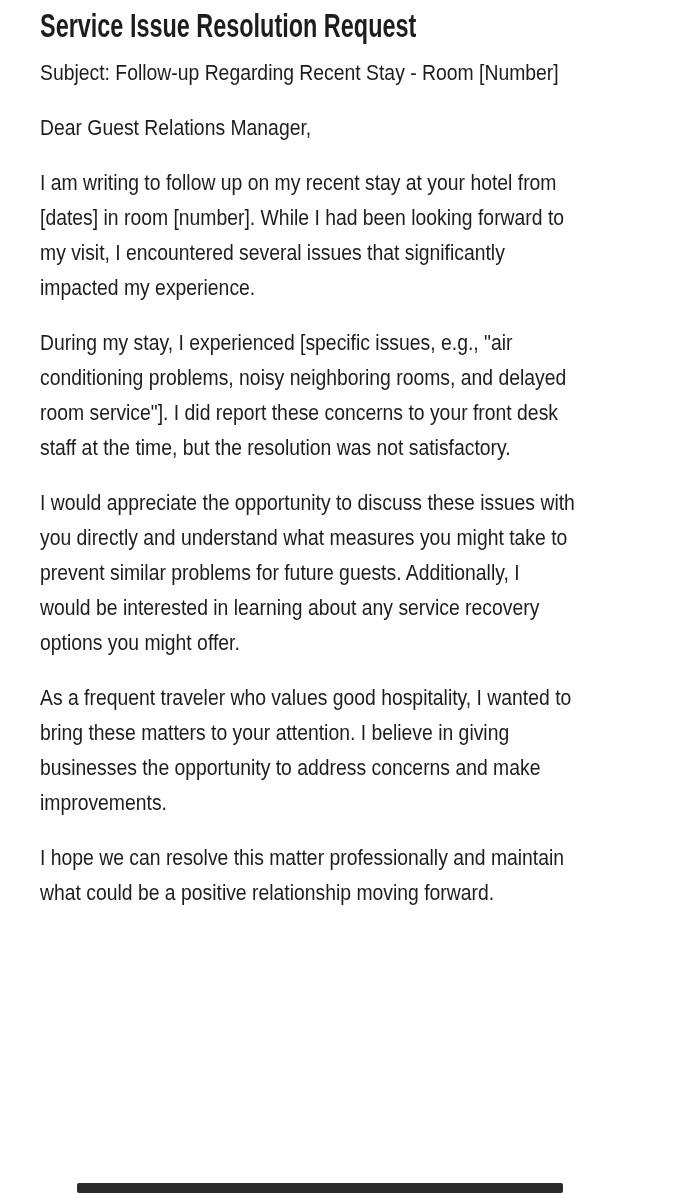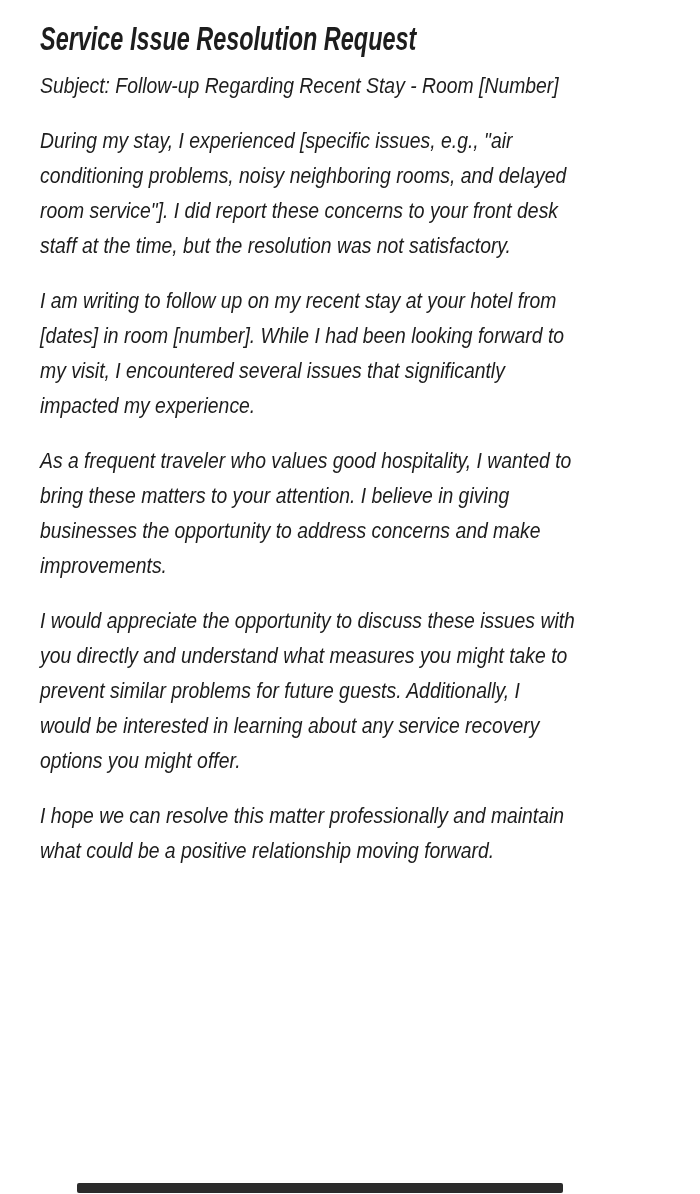--- a/index.html
+++ b/index.html
@@ -7,24 +7,23 @@
     width: 700px;
     height: 1194px;
     background: #ffffff;
     position: relative;
     overflow: hidden;
     font-family: "Liberation Sans", "DejaVu Sans", sans-serif;
     color: #1d1d1d;
   }
   .page {
     position: absolute;
-    top: 19px;
+    top: 6px;
     left: 40px;
     right: 0;
-    font-style: italic;
   }
   .title {
     margin: 0 0 9px 0;
     font-size: 33px;
     line-height: 40px;
     font-weight: 700;
     color: #1d1d1d;
     white-space: pre;
     width: max-content;
     transform: scaleX(0.71);
@@ -55,43 +54,46 @@
 </head>
 <body>
 
 <main class="page">
   <h1 class="title">Service Issue Resolution Request</h1>
   <div class="blocks">
       <div class="block">
         <div class="line">Subject: Follow-up Regarding Recent Stay - Room [Number]</div>
       </div>
       <div class="block">
-        <div class="line">During my stay, I experienced [specific issues, e.g., "air</div>
-        <div class="line">conditioning problems, noisy neighboring rooms, and delayed</div>
-        <div class="line">room service"]. I did report these concerns to your front desk</div>
-        <div class="line">staff at the time, but the resolution was not satisfactory.</div>
+        <div class="line">Dear Guest Relations Manager,</div>
       </div>
       <div class="block">
         <div class="line">I am writing to follow up on my recent stay at your hotel from</div>
         <div class="line">[dates] in room [number]. While I had been looking forward to</div>
         <div class="line">my visit, I encountered several issues that significantly</div>
         <div class="line">impacted my experience.</div>
       </div>
       <div class="block">
-        <div class="line">As a frequent traveler who values good hospitality, I wanted to</div>
-        <div class="line">bring these matters to your attention. I believe in giving</div>
-        <div class="line">businesses the opportunity to address concerns and make</div>
-        <div class="line">improvements.</div>
+        <div class="line">During my stay, I experienced [specific issues, e.g., "air</div>
+        <div class="line">conditioning problems, noisy neighboring rooms, and delayed</div>
+        <div class="line">room service"]. I did report these concerns to your front desk</div>
+        <div class="line">staff at the time, but the resolution was not satisfactory.</div>
       </div>
       <div class="block">
         <div class="line">I would appreciate the opportunity to discuss these issues with</div>
         <div class="line">you directly and understand what measures you might take to</div>
         <div class="line">prevent similar problems for future guests. Additionally, I</div>
         <div class="line">would be interested in learning about any service recovery</div>
         <div class="line">options you might offer.</div>
+      </div>
+      <div class="block">
+        <div class="line">As a frequent traveler who values good hospitality, I wanted to</div>
+        <div class="line">bring these matters to your attention. I believe in giving</div>
+        <div class="line">businesses the opportunity to address concerns and make</div>
+        <div class="line">improvements.</div>
       </div>
       <div class="block">
         <div class="line">I hope we can resolve this matter professionally and maintain</div>
         <div class="line">what could be a positive relationship moving forward.</div>
       </div>
     </div>
 </main>
 
 <div class="hscroll-thumb"></div>
 

